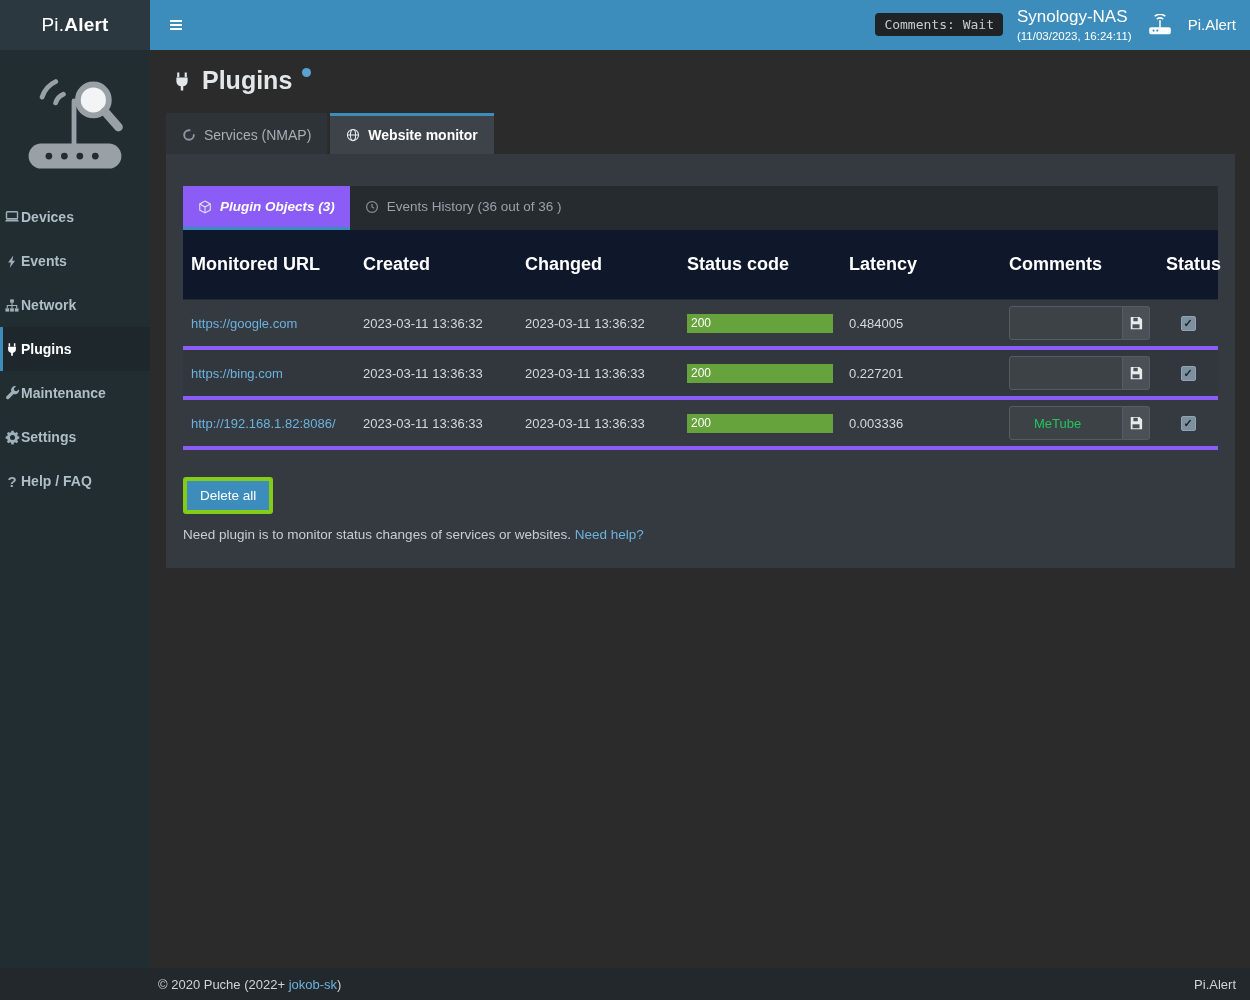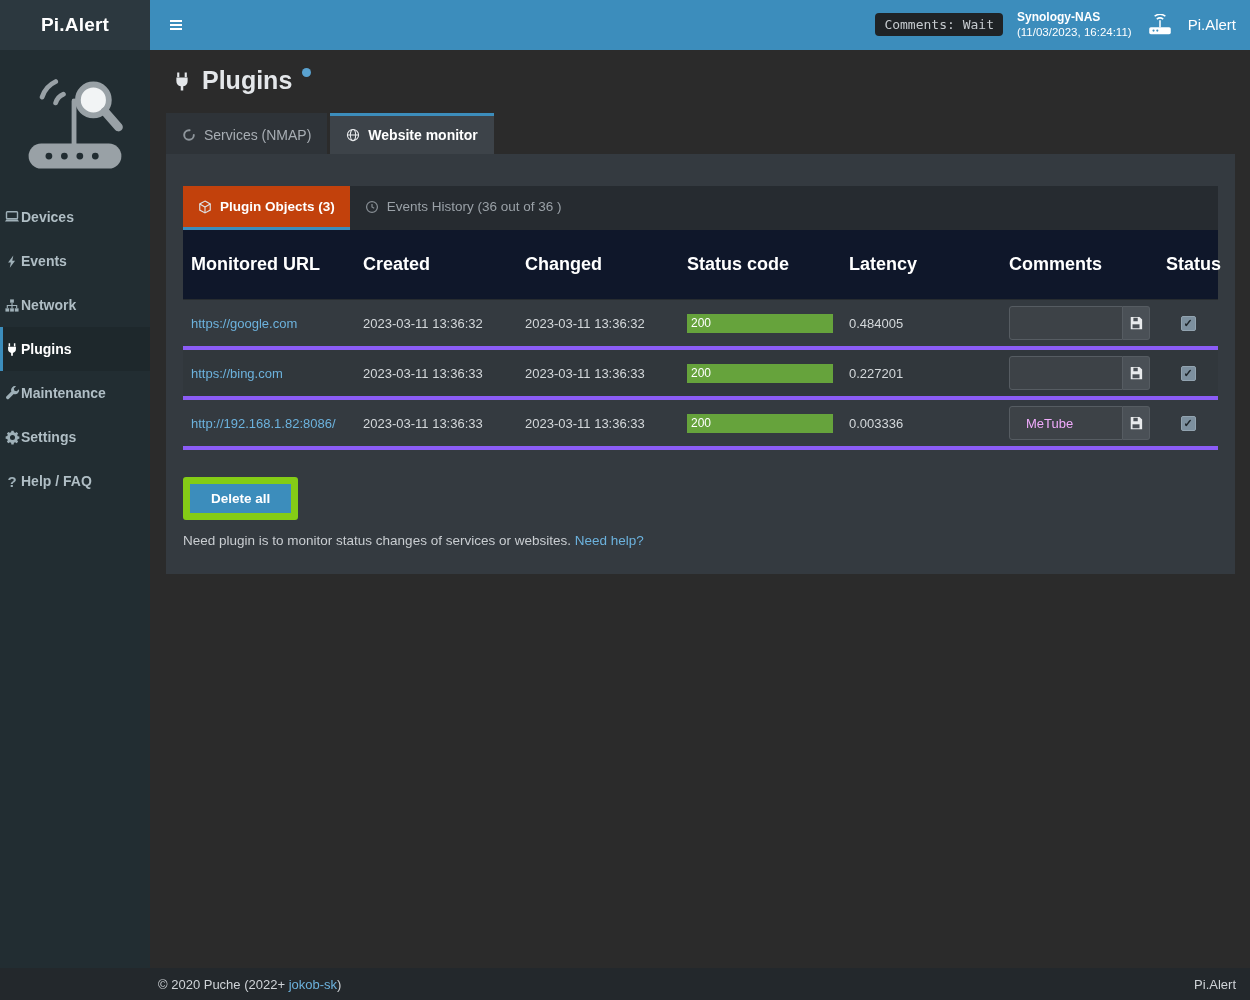--- a/index.html
+++ b/index.html
@@ -20,21 +20,21 @@
 
   
   .header { grid-column: 1 / 3; display: flex; }
   .brand {
     width: 150px; height: 50px;
     background: #2c383f;
     color: #fff;
     display: flex; align-items: center; justify-content: center;
     font-size: 19px; letter-spacing: .2px;
   }
-  .brand .thin { font-weight: 700; }
+  .brand .thin { font-weight: 400; }
   .brand .bold { font-weight: 700; }
   .navbar {
     flex: 1;
     background: #3c8dbc;
     display: flex; align-items: center;
     padding: 0 14px 0 0;
   }
   .hamburger {
     background: none; border: none; cursor: pointer;
     padding: 0 18px; height: 50px; display: flex; align-items: center;
@@ -45,21 +45,21 @@
   }
   .process-badge {
     font-family: "DejaVu Sans Mono", monospace;
     font-size: 13px;
     background: #1f2326;
     color: #c6cbcf;
     padding: 4px 9px;
     border-radius: 4px;
   }
   .host-info { text-align: left; color: #fff; line-height: 1.35; }
-  .host-info .line1 { font-size: 12px; font-weight: 700; }
+  .host-info .line1 { font-size: 17px; font-weight: 400; }
   .host-info .line2 { font-size: 11.5px; }
   .navbar-app { color: #fff; font-size: 15px; }
 
   
   .sidebar {
     grid-column: 1; grid-row: 2;
     background: #222d32;
     overflow: hidden;
   }
   .logo-art {
@@ -138,24 +138,25 @@
   .inner-tab {
     display: flex; align-items: center; gap: 8px;
     padding: 13px 15px;
     font-size: 13.5px;
     color: #9aa1a7;
     cursor: pointer;
     border-bottom: 3px solid transparent;
   }
   .inner-tab .ic { color: #878e94; }
   .inner-tab.active {
-    background: #c2410c;
+    background: #8b5cf6;
     color: #fff;
     border-bottom-color: #3c8dbc;
     font-weight: 700;
+    font-style: italic;
   }
   .inner-tab.active .ic { color: #dfe2e5; }
 
   table.plugin-table {
     width: 100%;
     border-collapse: collapse;
     table-layout: fixed;
     font-size: 13px;
   }
   .plugin-table thead th {
@@ -185,22 +186,22 @@
     line-height: 19px;
     padding-left: 4px;
     width: 100%;
   }
   .comment-group { display: flex; }
   .comment-input {
     width: 114px; height: 34px;
     background: #3d4247;
     border: 1px solid #565c62;
     border-radius: 3px 0 0 3px;
-    color: #f0abfc;
-    padding: 0 16px;
+    color: #22c55e;
+    padding: 0 24px;
     font-size: 13px;
     font-family: "Liberation Sans", sans-serif;
   }
   .save-btn {
     width: 42px; height: 34px;
     background: #4a5056;
     border: 1px solid #565c62;
     border-left: none;
     border-radius: 0 3px 3px 0;
     color: #e8eaec;
@@ -214,25 +215,25 @@
     background: #7d909f;
     border: 1px solid #92a3b0;
     color: #1d2429;
     font-size: 11px; font-weight: 700;
     display: flex; align-items: center; justify-content: center;
     cursor: pointer;
   }
   .delete-all-btn {
     margin-top: 27px;
     background: #3c8dbc;
-    border: 7px solid #84cc16;
+    border: 4px solid #84cc16;
     color: #fff;
     font-size: 13.5px;
-    font-weight: 700;
-    padding: 7px 21px;
+    font-weight: 400;
+    padding: 7px 13px;
     border-radius: 3px;
     cursor: pointer;
     font-family: "Liberation Sans", sans-serif;
   }
   .help-line { margin-top: 13px; font-size: 13.5px; color: #c9cdd1; }
 
   
   .footer {
     grid-column: 1 / 3; grid-row: 3;
     background: #23282c;

